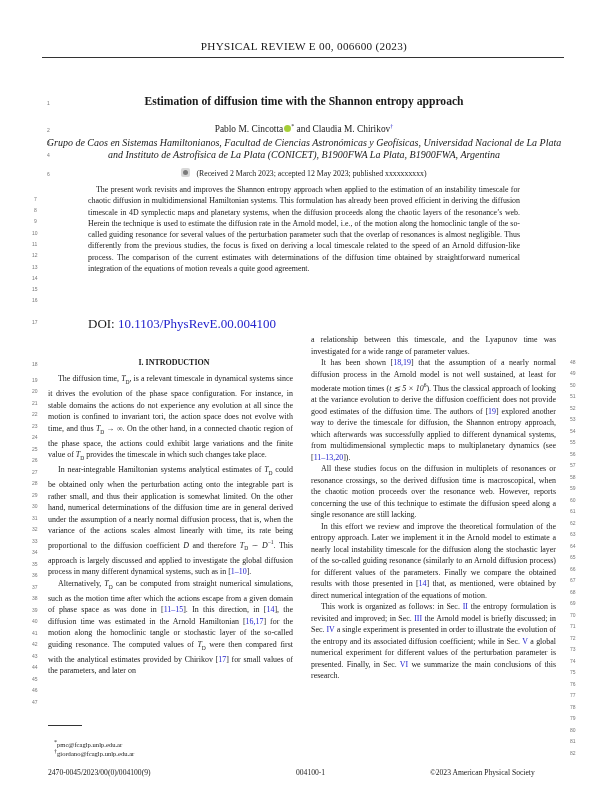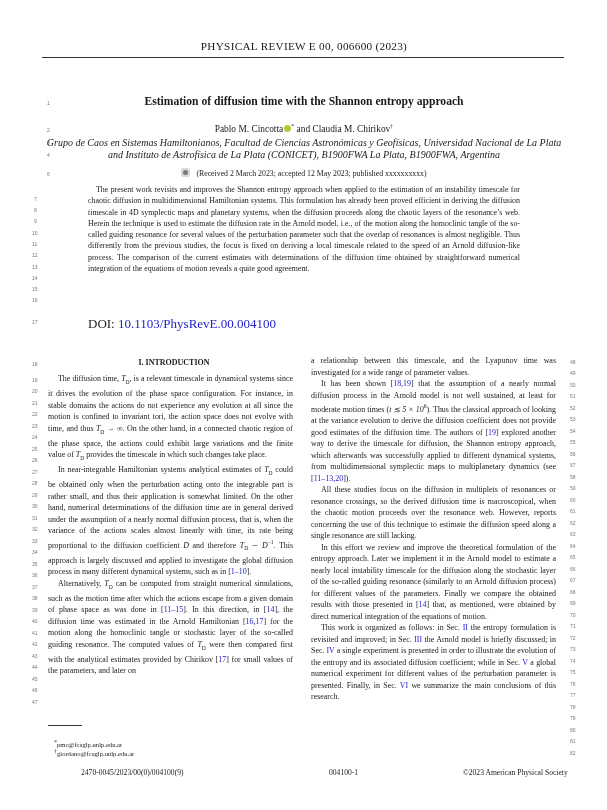--- a/index.html
+++ b/index.html
@@ -61,32 +61,32 @@
   .section-head {
     position: absolute; left: 48px; top: 358px; width: 252px;
     text-align: center; font-weight: bold; font-size: 8px;
   }
   .col {
     position: absolute; width: 245px; font-size: 7.95px; line-height: 11.5px;
     text-align: justify;
   }
   .col p { margin: 0; text-indent: 10px; }
   .col-left { left: 48px; top: 373px; }
-  .col-right { left: 311px; top: 355px; }
+  .col-right { left: 311px; top: 334px; }
   .col p.cont { text-indent: 0; }
   i { font-style: italic; }
   .footrule {
     position: absolute; left: 48px; top: 725px; width: 34px;
     border-top: 0.8px solid #333;
   }
   .footnote {
     position: absolute; left: 54px; font-size: 6.6px;
   }
   .footer {
-    position: absolute; top: 768px; font-size: 7.6px; margin-left: 33px;
+    position: absolute; top: 768px; font-size: 7.6px;
   }
 </style>
 </head>
 <body>
 
 <div class="running-head">
   <span>PHYSICAL REVIEW E</span>
   <b>00</b><span>, 006600 (2023)</span>
 </div>
 <div class="head-rule"></div>

